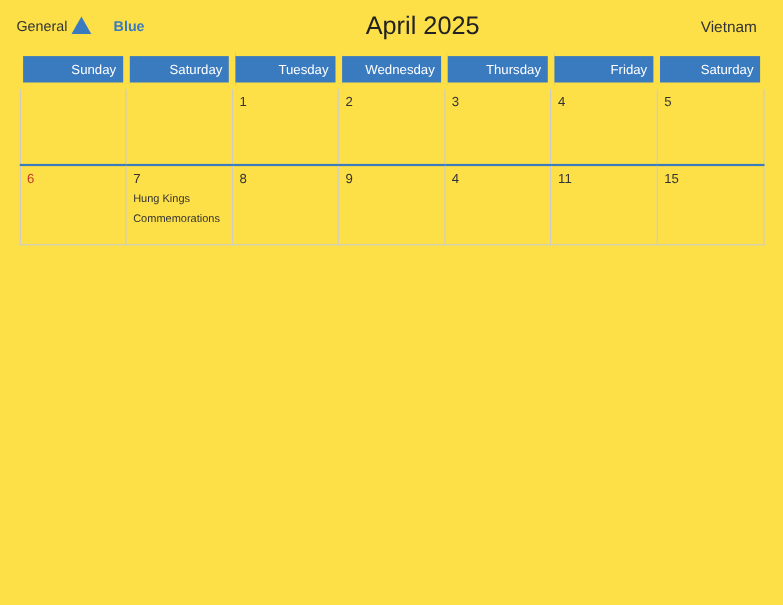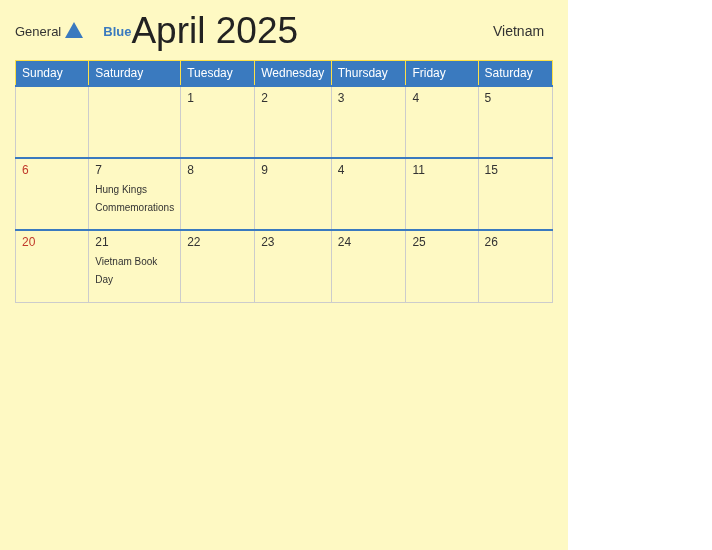--- a/index.html
+++ b/index.html
@@ -4,23 +4,23 @@
   <style>
     * { margin: 0; padding: 0; box-sizing: border-box; }
     body {
       font-family: Arial, sans-serif;
       background: #fff;
       width: 712px;
       height: 550px;
       overflow: hidden;
     }
     .page {
-      width: 568px;
+      width: 712px;
       height: 550px;
-      background: #fef9c3;
+      background: #fde047;
       padding: 10px 15px;
     }
     .header {
       display: flex;
       align-items: center;
       justify-content: space-between;
       margin-bottom: 8px;
     }
     .logo {
       display: flex;
@@ -36,44 +36,45 @@
       font-size: 13px;
       color: #3a7abf;
       font-weight: bold;
       margin-left: 16px;
     }
     .logo-icon {
       width: 22px;
       height: 22px;
     }
     .title {
-      font-size: 37px;
+      font-size: 23px;
       font-weight: normal;
       color: #222;
+      text-align: center;
       flex: 1;
     }
     .country {
       font-size: 14px;
       color: #333;
       min-width: 60px;
     }
     .calendar {
       width: 100%;
       border-collapse: collapse;
     }
     .calendar thead tr {
       background: #3a7abf;
     }
     .calendar thead th {
       color: #fff;
       font-size: 12px;
       font-weight: normal;
-      text-align: left;
+      text-align: right;
       padding: 5px 6px;
-      border: 1px solid #fde047;
+      border: 6px solid #fde047;
       width: 14.28%;
     }
     .calendar tbody tr {
       height: 72px;
       vertical-align: top;
     }
     .calendar tbody td {
       border: 1px solid #ccc;
       border-top: 2px solid #3a7abf;
       padding: 4px 6px;
@@ -161,36 +162,15 @@
           <td>
             <span class="day-number">4</span>
           </td>
           <td>
             <span class="day-number">11</span>
           </td>
           <td>
             <span class="day-number">15</span>
           </td>
         </tr>
-        <tr>
-          <td>
-            <span class="day-number sunday">20</span>
-          </td>
-          <td><span class="day-number">21</span><span class="event-text">Vietnam Book Day</span></td>
-          <td>
-            <span class="day-number">22</span>
-          </td>
-          <td>
-            <span class="day-number">23</span>
-          </td>
-          <td>
-            <span class="day-number">24</span>
-          </td>
-          <td>
-            <span class="day-number">25</span>
-          </td>
-          <td>
-            <span class="day-number">26</span>
-          </td>
-        </tr>
       </tbody>
   </table>
 </div>
 
 </body></html>

